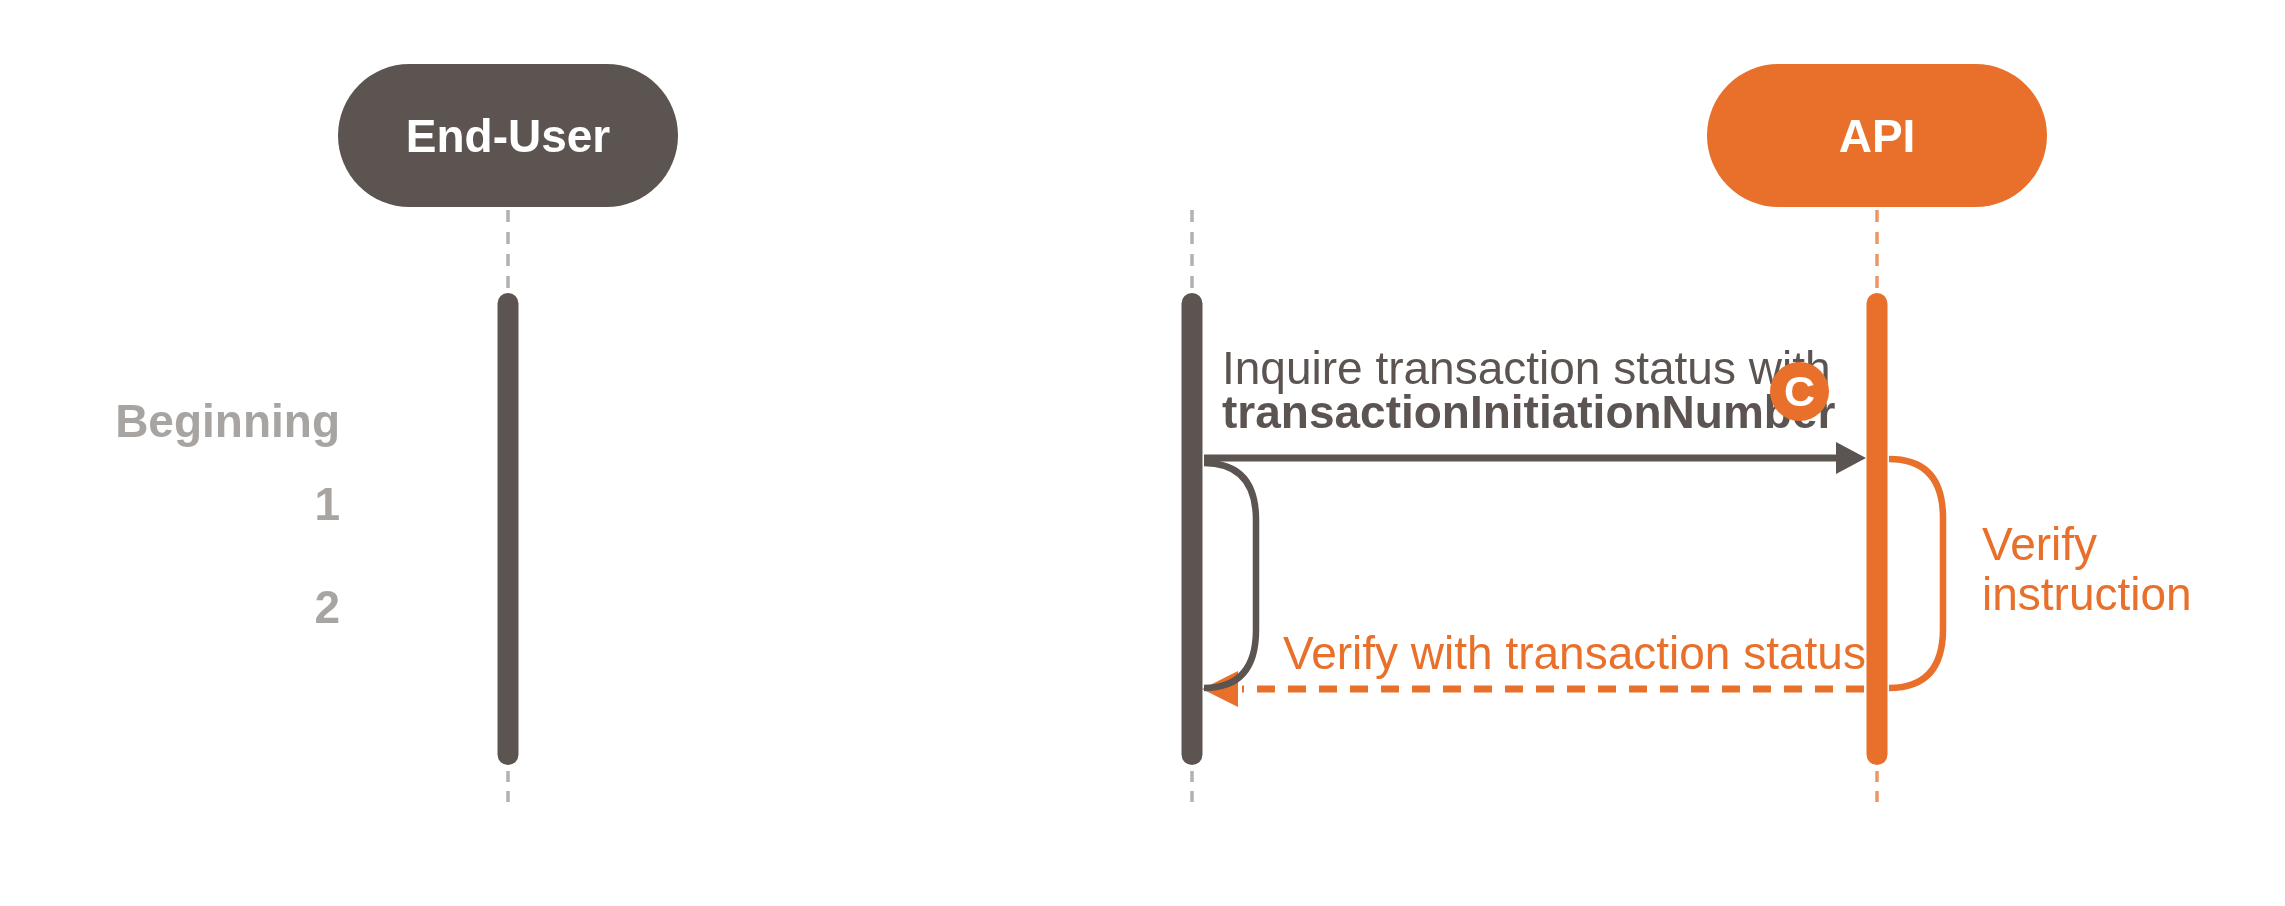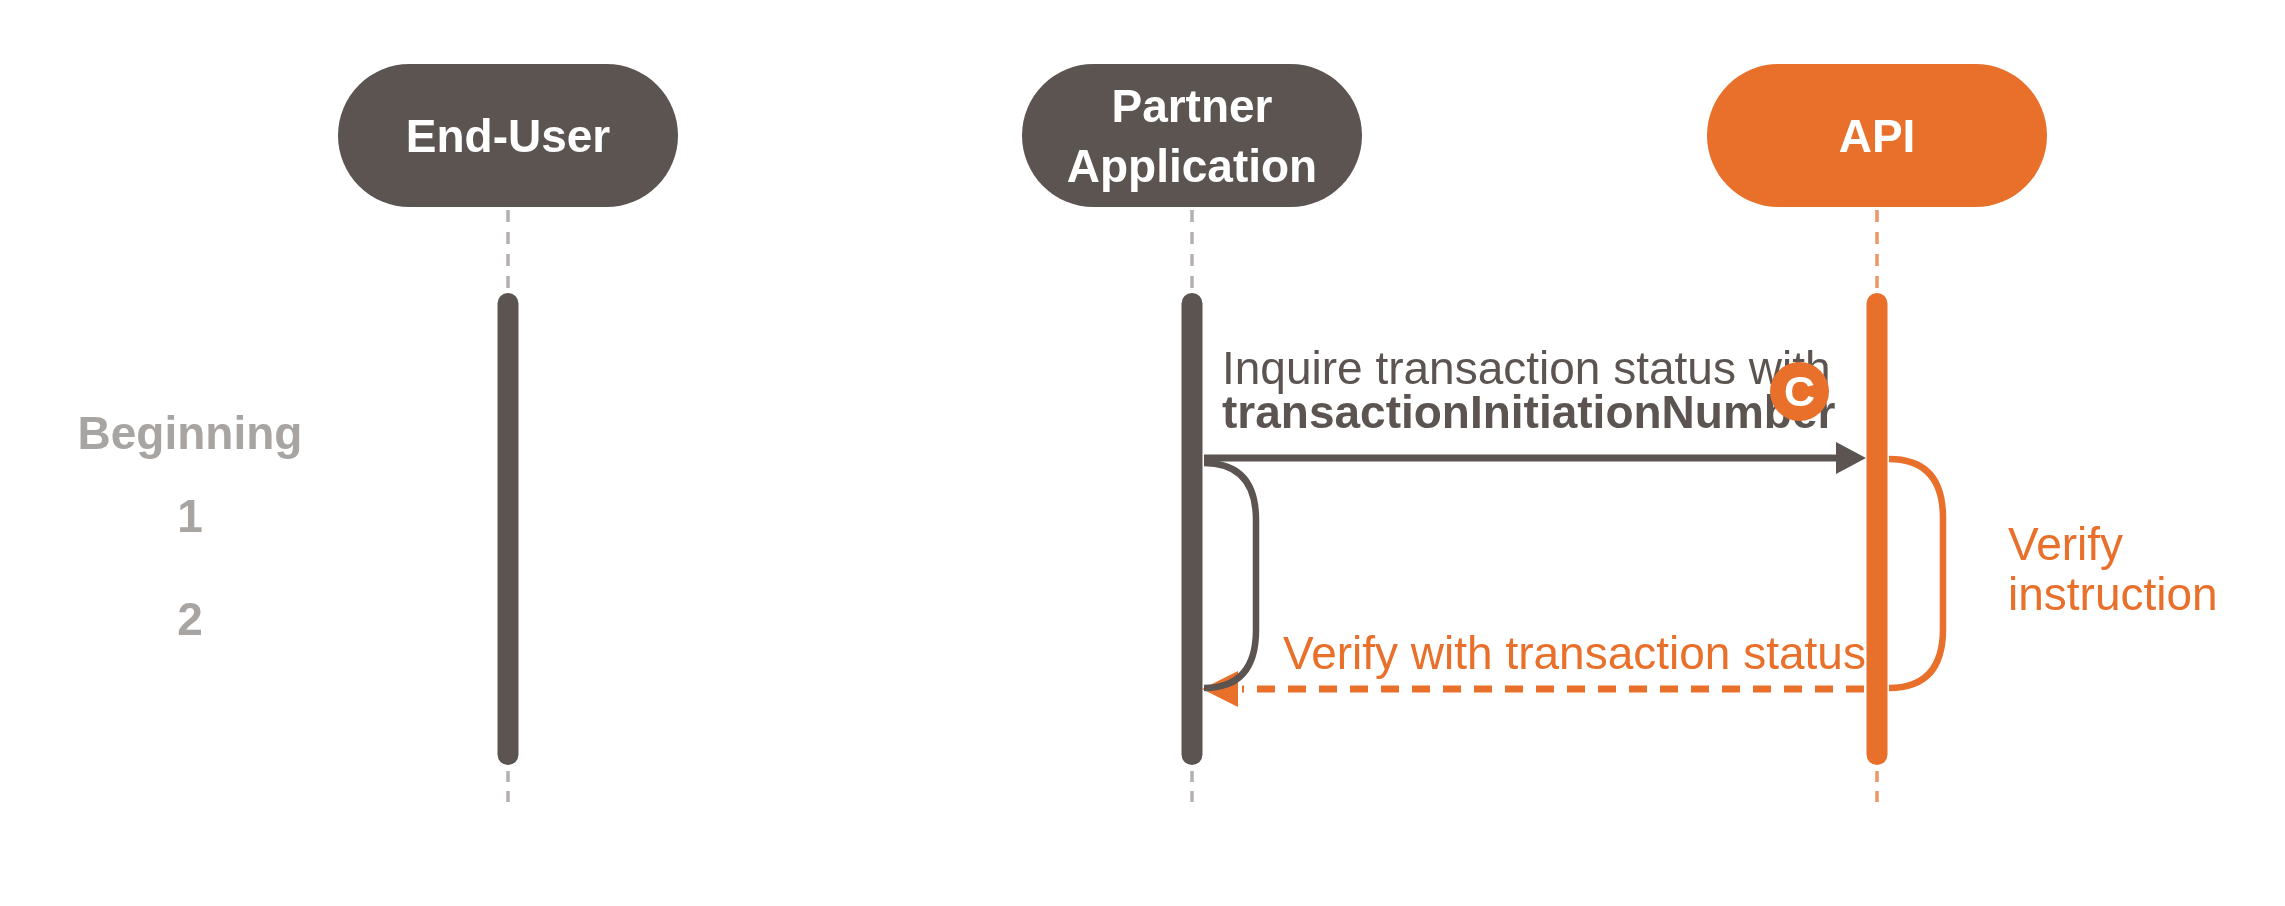--- a/index.html
+++ b/index.html
@@ -39,26 +39,25 @@
     z-index: 2;
   }
   .pill-dark { background: #5C5450; }
   .pill-orange { background: #E8702B; }
   .pill-label { padding: 0 28px; }
 
   .step-label {
     position: absolute;
     left: 40px;
     width: 300px;
-    text-align: center;
+    text-align: right;
     font-size: 46px;
     font-weight: bold;
     color: #A8A4A2;
     z-index: 2;
-    margin-top: 12px;
   }
   .step-beginning { top: 394px; }
   .step-1 { top: 477px; }
   .step-2 { top: 580px; }
 
   .msg-text {
     position: absolute;
     color: #5C5450;
     font-size: 46px;
     white-space: nowrap;
@@ -77,21 +76,20 @@
   }
   .verify-label {
     position: absolute;
     left: 1982px;
     top: 519px;
     color: #E8702B;
     font-size: 46px;
     line-height: 50px;
     white-space: pre-line;
     z-index: 2;
-    margin-left: 26px;
   }
   .c-badge {
     position: absolute;
     left: 1770px;
     top: 362px;
     width: 59px;
     height: 59px;
     border-radius: 50%;
     background: #E8702B;
     color: #FFFFFF;
@@ -129,23 +127,20 @@
     <polygon points="1202,689 1238,671 1238,707" fill="#E8702B"></polygon>
 
     <path d="M 1204 463 Q 1256 463 1256 520 L 1256 630 Q 1256 688 1204 688" fill="none" stroke="#5C5450" stroke-width="6.5"></path>
 
     <path d="M 1889 459 Q 1943 459 1943 518 L 1943 629 Q 1943 688 1889 688" fill="none" stroke="#E8702B" stroke-width="6.5"></path>
   </svg>
 
   <div class="actor-pill pill-dark" style="left:338px;">
     <span class="pill-label">End-User</span>
   </div>
-  <div class="actor-pill pill-dark" style="left:1022px;">
-    <span class="pill-label">Partner Application</span>
-  </div>
   <div class="actor-pill pill-orange" style="left:1707px;">
     <span class="pill-label">API</span>
   </div>
 
   <div class="step-label step-beginning">Beginning</div>
   <div class="step-label step-1">1</div>
   <div class="step-label step-2">2</div>
 
   <div class="msg-text msg1-line1">Inquire transaction status with</div>
   <div class="msg-text msg1-line2">transactionInitiationNumber</div>

